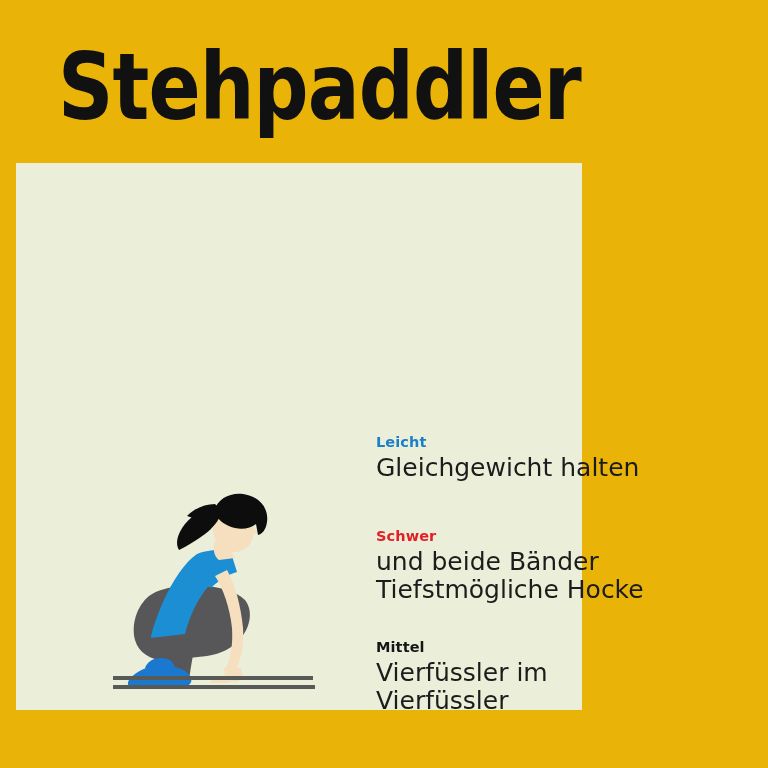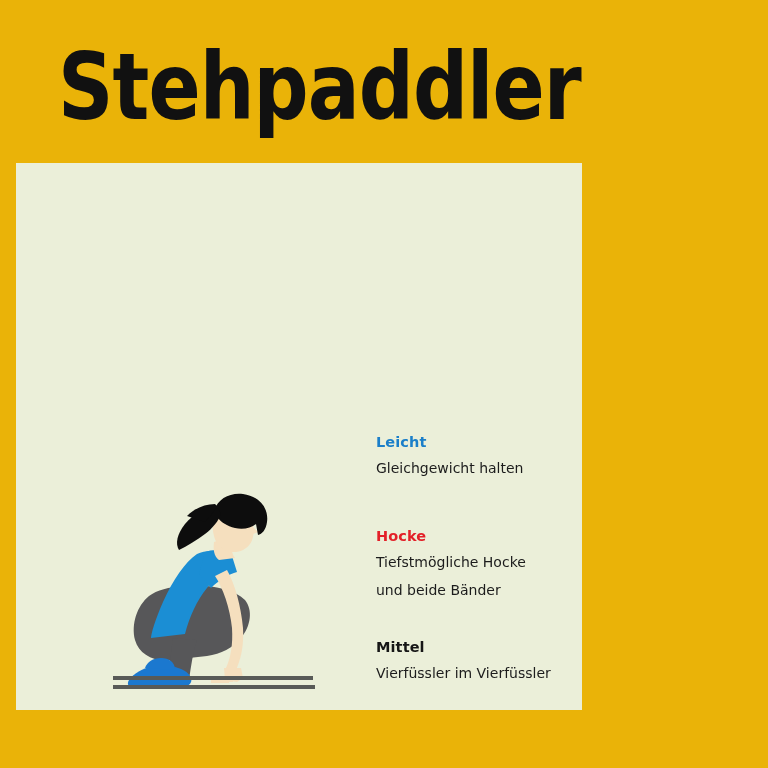--- a/index.html
+++ b/index.html
@@ -73,21 +73,21 @@
     font-family: "DejaVu Sans", "Liberation Sans", sans-serif;
     font-weight: bold;
     font-size: 14.5px;
     line-height: 18px;
     letter-spacing: 0.1px;
     margin-bottom: 3px;
   }
   .level-desc {
     font-family: "DejaVu Sans", "Liberation Sans", sans-serif;
     font-weight: normal;
-    font-size: 14px;
+    font-size: 25px;
     line-height: 28.5px;
     color: #1c1c1c;
   }
   .level-desc span {
     display: block;
   }
   .lvl-leicht .level-label { color: #1b7fc9; }
   .lvl-mittel .level-label { color: #e32028; }
   .lvl-schwer .level-label { color: #161616; }
   .lvl-mittel { margin-bottom: 33px; }
@@ -181,24 +181,24 @@
     <div id="levels">
 
       <div class="level lvl-leicht">
         <div class="level-label" style="color: rgb(27, 127, 201);">Leicht</div>
         <div class="level-desc">
           <span>Gleichgewicht halten</span>
         </div>
       </div>
 
       <div class="level lvl-mittel">
-        <div class="level-label" style="color: rgb(227, 32, 40);">Hocke</div>
+        <div class="level-label" style="color: rgb(227, 32, 40);">Schwer</div>
         <div class="level-desc">
+          <span>und beide Bänder</span>
           <span>Tiefstmögliche Hocke</span>
-          <span>und beide Bänder</span>
         </div>
       </div>
 
       <div class="level lvl-schwer">
         <div class="level-label" style="color: rgb(22, 22, 22);">Mittel</div>
         <div class="level-desc">
           <span>Vierfüssler im Vierfüssler</span>
         </div>
       </div>
 

